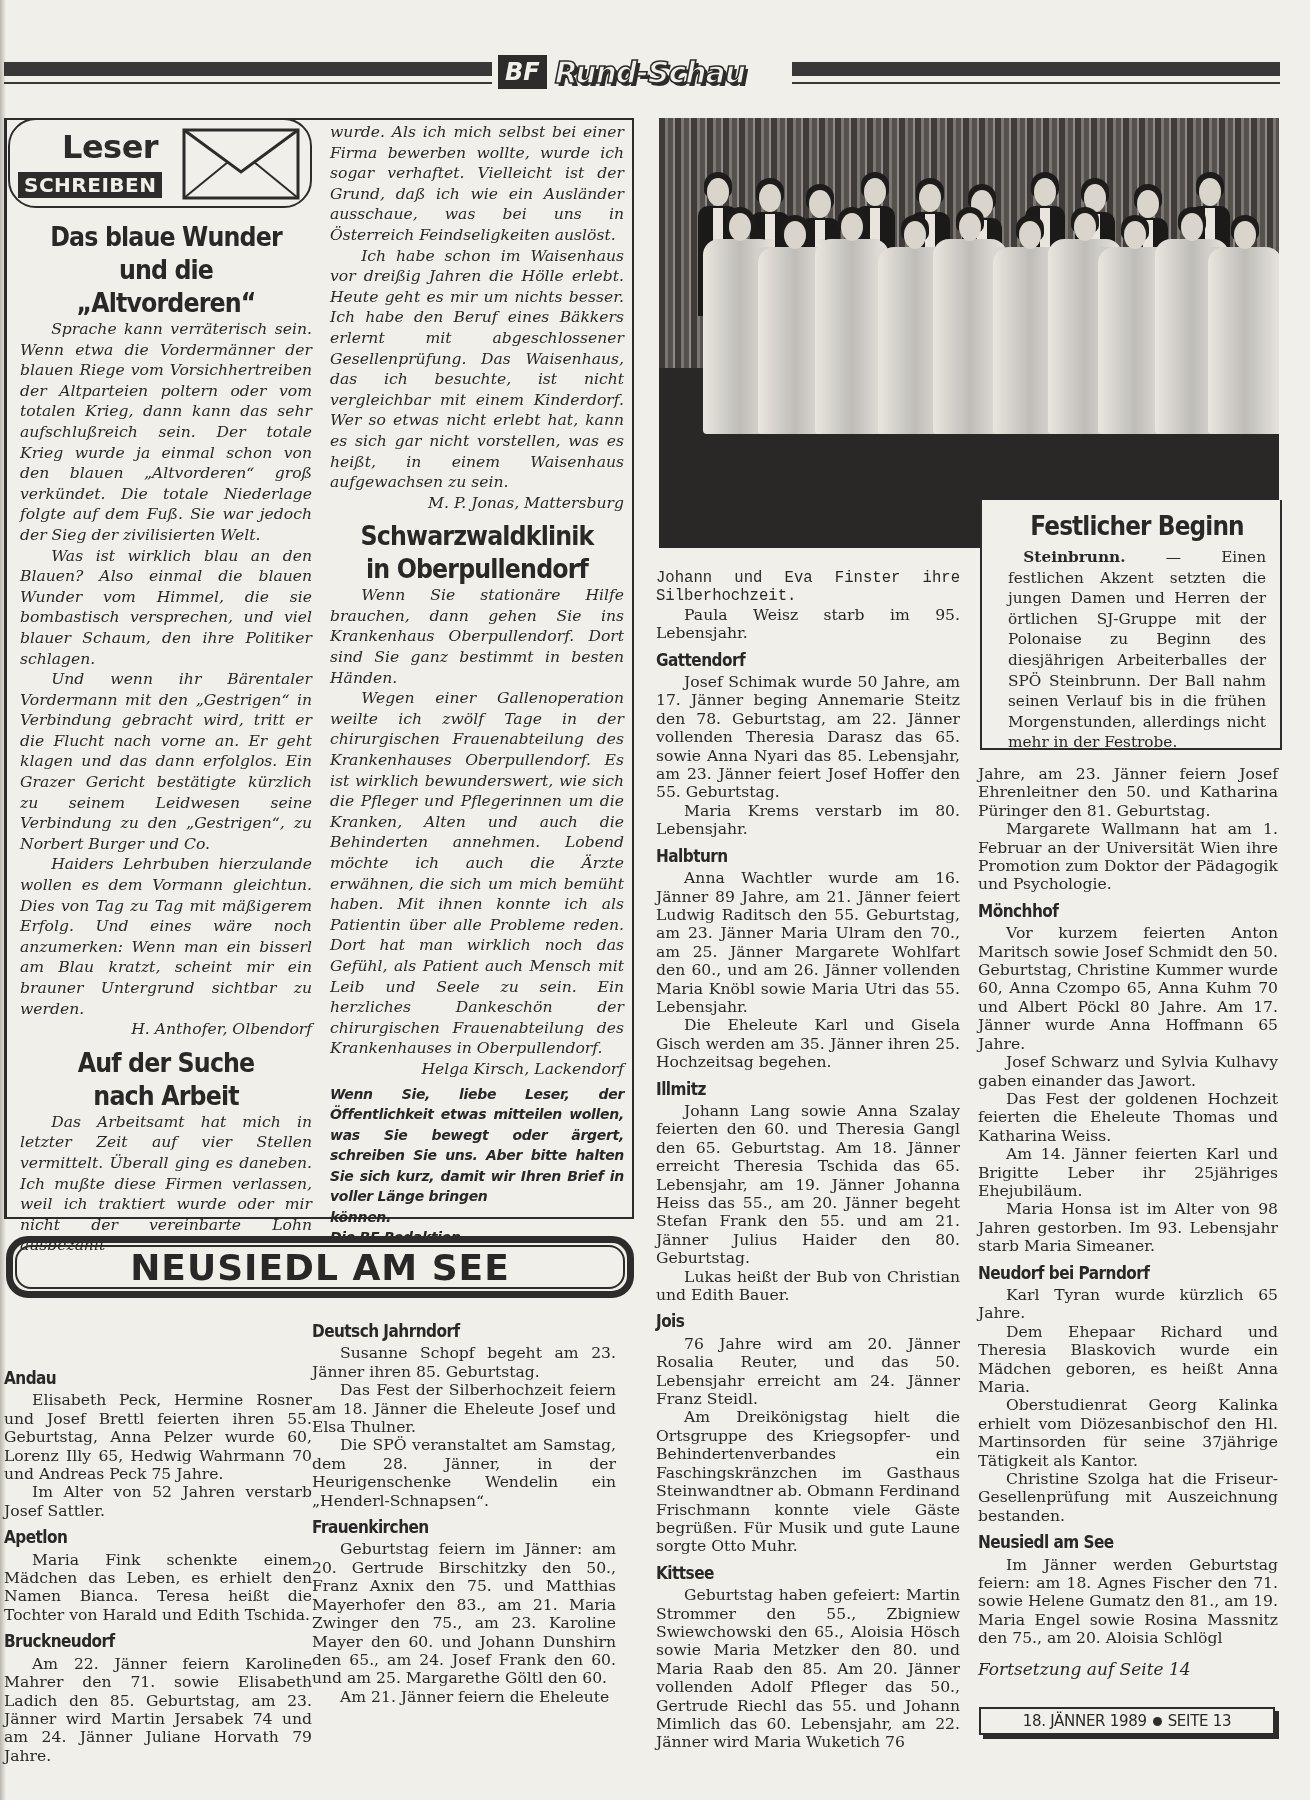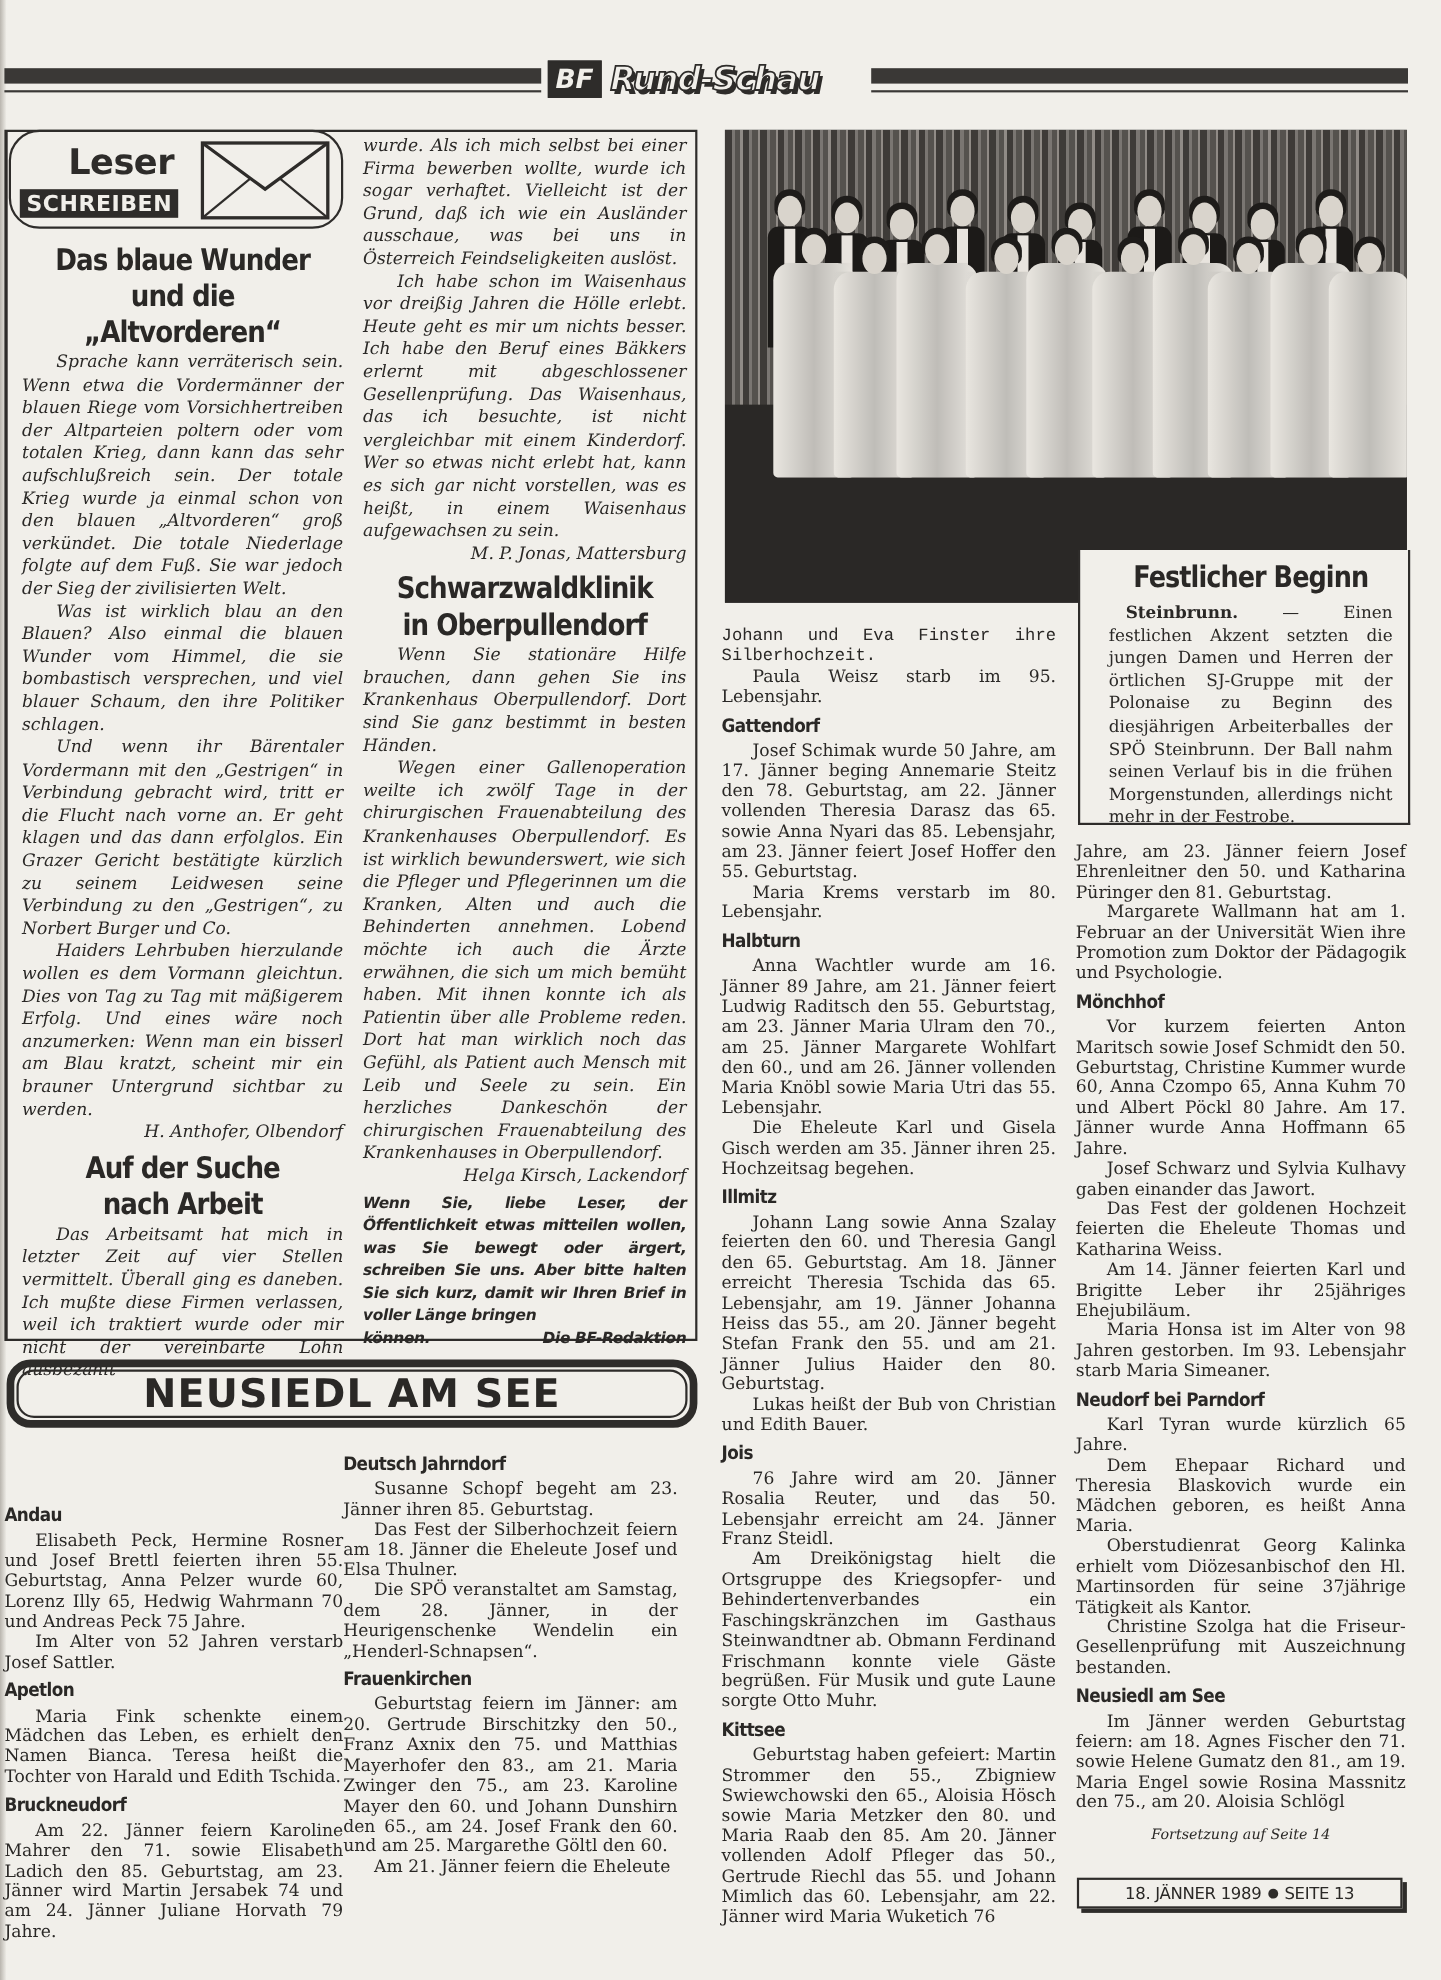--- a/index.html
+++ b/index.html
@@ -63,21 +63,21 @@
     font-family: "DejaVu Serif", serif; font-style: italic;
     font-size: 15.6px; line-height: 20.6px; text-align: justify;
     hyphens: manual;
   }
   .letter-text p { margin: 0; text-indent: 2em; }
   .signature { text-align: right; font-style: italic; font-size: 15.6px; line-height: 20.6px; }
   .editor-note {
     font-family: "DejaVu Sans", sans-serif; font-style: italic; font-weight: bold;
     font-size: 14px; line-height: 20.5px; text-align: justify; letter-spacing: -0.3px;
   }
-  .editor-sign { display: flex; justify-content: space-between; }
+  .editor-sign { display: flex; justify-content: space-between; flex-direction: column; }
 
   
   .photo {
     position: absolute; left: 659px; top: 118px; width: 620px; height: 430px;
     background: #2c2a28; overflow: hidden;
   }
   .curtain {
     position: absolute; left: 0; top: 0; right: 0; height: 250px;
     background: repeating-linear-gradient(90deg, #3e3b38 0 6px, #7a7672 6px 9px, #55524e 9px 14px, #908b86 14px 16px);
   }
@@ -114,21 +114,21 @@
   }
 
   .news-col { position: absolute; font-family: "DejaVu Serif", serif; font-size: 15.6px; line-height: 18.4px; text-align: justify; }
   .news-col p { margin: 0; text-indent: 1.8em; }
   .place {
     font-family: "DejaVu Sans", sans-serif; font-weight: bold; font-size: 17px;
     letter-spacing: -0.6px; margin: 8px 0 4px 0; text-indent: 0 !important;
     transform-origin: left; transform: scaleX(0.9);
   }
   .place.first { margin-top: 0; }
-  .continued { text-align: center; font-style: italic; font-size: 13px; margin-top: 12px; }
+  .continued { text-align: left; font-style: italic; font-size: 17px; margin-top: 12px; }
 
   .footer-box {
     position: absolute; left: 979px; top: 1707px; width: 296px; height: 28px;
     border: 2px solid #2e2c2a; box-sizing: border-box; background: #f1efea;
     box-shadow: 4px 4px 0 #2e2c2a;
     display: flex; align-items: center; justify-content: center;
     font-family: "DejaVu Sans", sans-serif; font-size: 15px; letter-spacing: -0.3px;
   }
   .footer-dot { display: inline-block; width: 9px; height: 9px; border-radius: 50%; background: #2e2c2a; margin: 0 6px; }
   .left-edge { position: absolute; left: 0; top: 0; width: 6px; height: 1800px; background: linear-gradient(90deg, #b9b5ae, #f1efea); }

